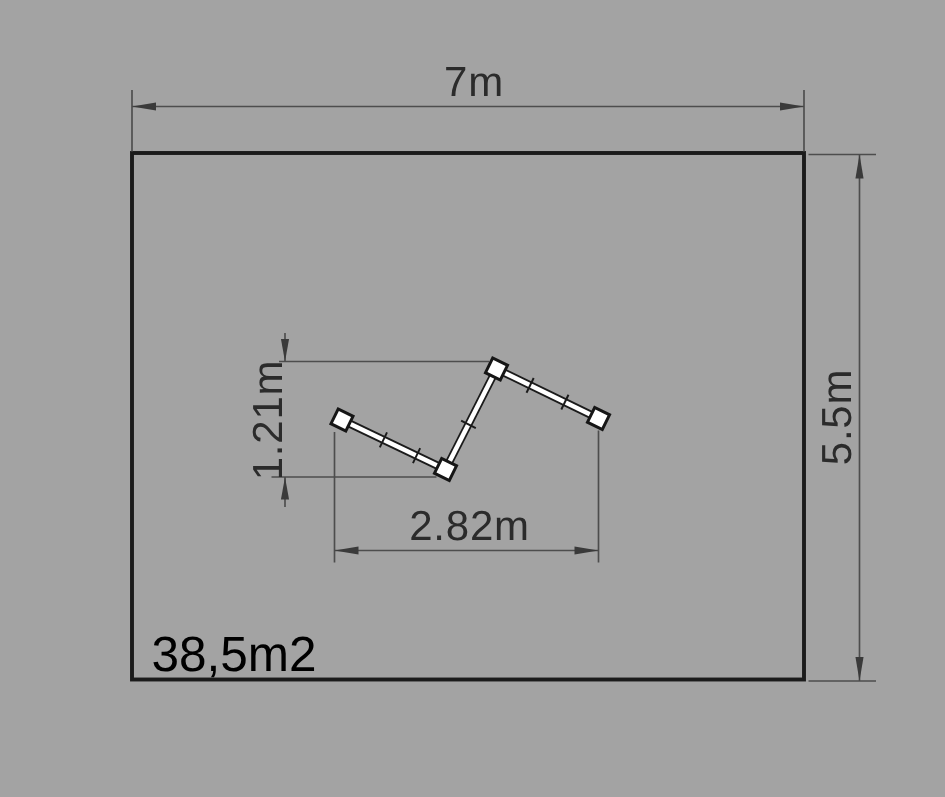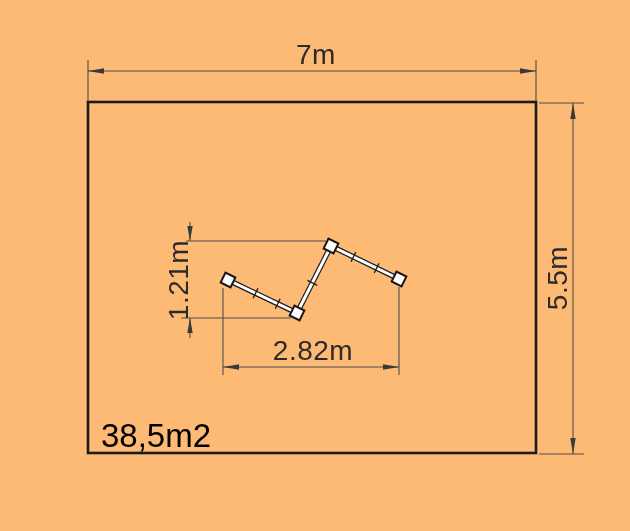--- a/index.html
+++ b/index.html
@@ -4,21 +4,21 @@
 <style>
   html, body {
     margin: 0;
     padding: 0;
     background: #ffffff;
   }
   .canvas {
     position: relative;
     width: 630px;
     height: 531px;
-    background: #fdba74;
+    background: #a3a3a3;
     overflow: hidden;
     font-family: "Liberation Sans", sans-serif;
   }
   .canvas svg {
     position: absolute;
     top: 0;
     left: 0;
     display: block;
   }
   .dim-text {

